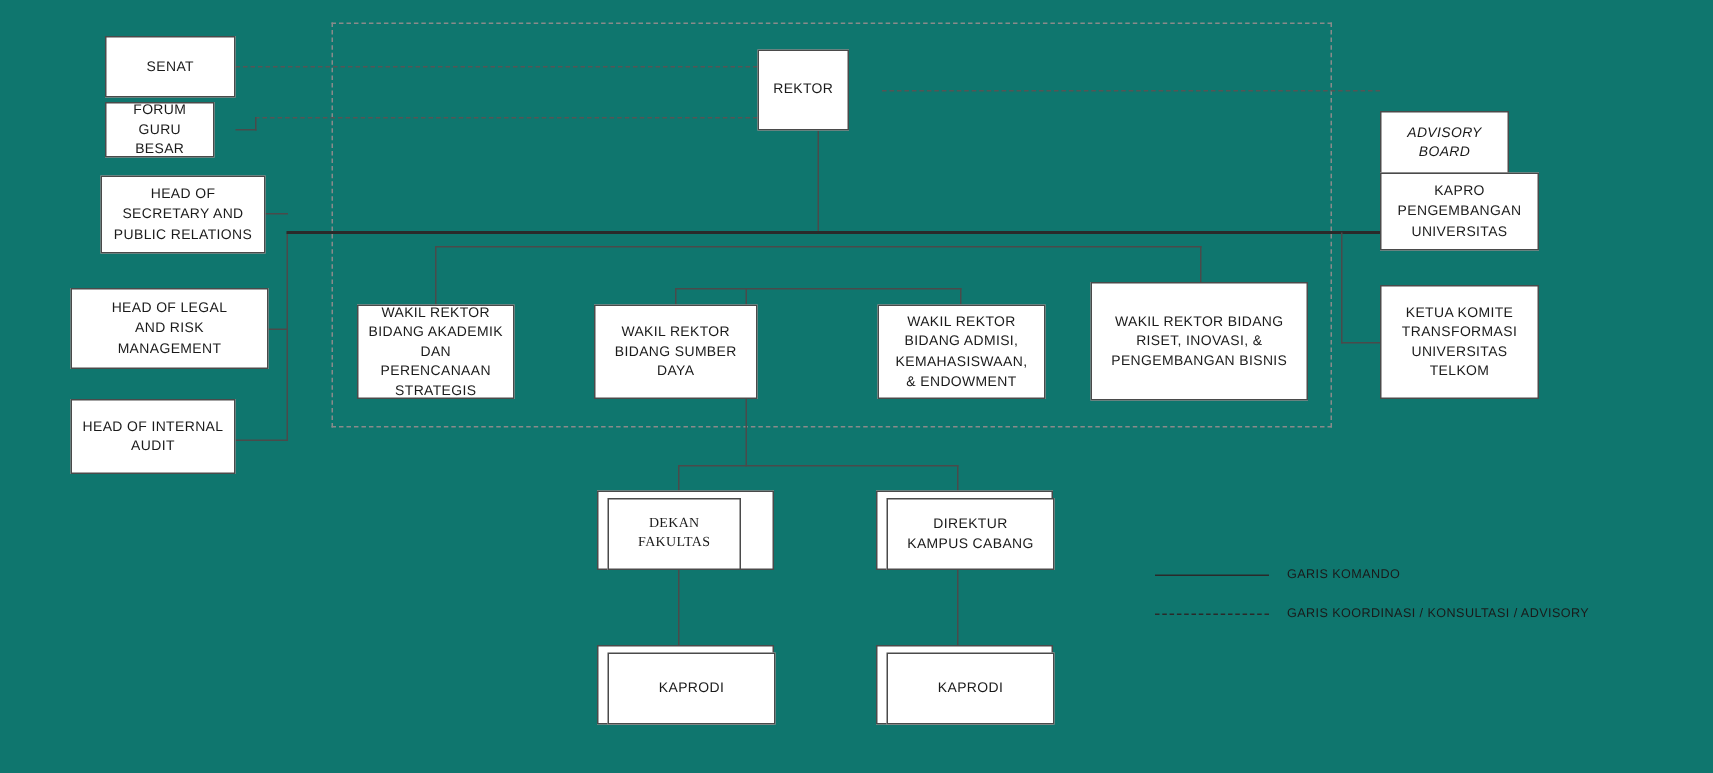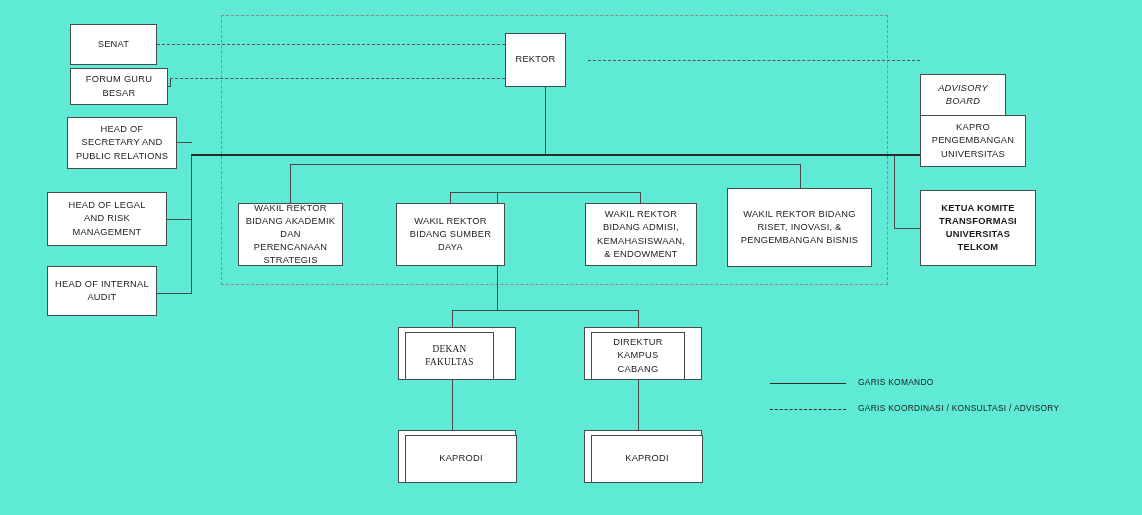--- a/index.html
+++ b/index.html
@@ -7,21 +7,21 @@
     padding: 0;
     background: #ffffff;
   }
   body {
     font-family: "Liberation Sans", sans-serif;
   }
   #chart {
     position: relative;
     width: 1142px;
     height: 515px;
-    background: #5eead4;
+    background: #0f766e;
     overflow: hidden;
   }
   .box {
     position: absolute;
     box-sizing: border-box;
     border: 1.3px solid #4a4a4a;
     background: #ffffff;
     display: flex;
     align-items: center;
     justify-content: center;
@@ -100,28 +100,28 @@
 
   <div class="dash-h" style="left:170px; top:78px; width:335px;"></div>
 
   <div class="line h" style="left:157px; top:86px; width:14px;"></div>
   <div class="line v" style="left:170px; top:78px; height:9px;"></div>
 
   <div class="dash-h" style="left:588px; top:60px; width:332px;"></div>
 
   <div class="box multiline" style="left:70px; top:24px; width:87px; height:41px;">SENAT</div>
 
-  <div class="box multiline" style="left:70px; top:68px; width:98px; height:37px;">FORUM GURU
+  <div class="box multiline" style="left:70px; top:68px; width:73px; height:37px;">FORUM GURU
 BESAR</div>
 
   <div class="box multiline" style="left:47px; top:117px; width:110px; height:52px;margin-left:20px;">HEAD OF
 SECRETARY AND
 PUBLIC RELATIONS</div>
 
-  <div class="box multiline" style="left:47px; top:192px; width:120px; height:54px;">HEAD OF LEGAL
+  <div class="box multiline" style="left:47px; top:192px; width:132px; height:54px;">HEAD OF LEGAL
 AND RISK
 MANAGEMENT</div>
 
   <div class="box multiline" style="left:47px; top:266px; width:110px; height:50px;">HEAD OF INTERNAL
 AUDIT</div>
 
   <div class="line h" style="left:157px; top:142px; width:35px;"></div>
   <div class="line h" style="left:157px; top:219px; width:35px;"></div>
   <div class="line h" style="left:157px; top:293px; width:35px;"></div>
   <div class="line v" style="left:191px; top:155px; height:139px;"></div>
@@ -132,21 +132,21 @@
 
   <div class="line thick" style="left:191px; top:154px; width:729px;"></div>
 
   <div class="box multiline italic" style="left:920px; top:38px; width:86px; height:42px;">ADVISORY
 BOARD</div>
 
   <div class="box multiline" style="left:920px; top:115px; width:106px; height:52px;">KAPRO
 PENGEMBANGAN
 UNIVERSITAS</div>
 
-  <div class="box multiline" style="left:920px; top:190px; width:116px; height:76px;font-weight:bold;">KETUA KOMITE
+  <div class="box multiline" style="left:920px; top:190px; width:106px; height:76px;">KETUA KOMITE
 TRANSFORMASI
 UNIVERSITAS
 TELKOM</div>
 
   <div class="line v" style="left:894px; top:155px; height:74px;"></div>
   <div class="line h" style="left:894px; top:228px; width:27px;"></div>
 
   <div class="line h" style="left:290px; top:164px; width:511px;"></div>
   <div class="line v" style="left:290px; top:164px; height:39px;"></div>
   <div class="line v" style="left:800px; top:164px; height:39px;"></div>
@@ -176,21 +176,21 @@
   <div class="line v" style="left:497px; top:192px; height:119px;"></div>
 
   <div class="line h" style="left:452px; top:310px; width:187px;"></div>
   <div class="line v" style="left:452px; top:310px; height:18px;"></div>
   <div class="line v" style="left:638px; top:310px; height:18px;"></div>
 
   <div class="box-back" style="left:398px; top:327px; width:118px; height:53px;"></div>
   <div class="box" style="left:405px; top:332px; width:89px; height:48px;font-family:Liberation Serif, serif;">DEKAN FAKULTAS</div>
 
   <div class="box-back" style="left:584px; top:327px; width:118px; height:53px;"></div>
-  <div class="box multiline" style="left:591px; top:332px; width:94px; height:48px;">DIREKTUR
+  <div class="box multiline" style="left:591px; top:332px; width:112px; height:48px;">DIREKTUR
 KAMPUS CABANG</div>
 
   <div class="line v" style="left:452px; top:380px; height:52px;"></div>
   <div class="line v" style="left:638px; top:380px; height:52px;"></div>
 
   <div class="box-back" style="left:398px; top:430px; width:118px; height:53px;"></div>
   <div class="box" style="left:405px; top:435px; width:112px; height:48px;">KAPRODI</div>
 
   <div class="box-back" style="left:584px; top:430px; width:118px; height:53px;"></div>
   <div class="box" style="left:591px; top:435px; width:112px; height:48px;">KAPRODI</div>

